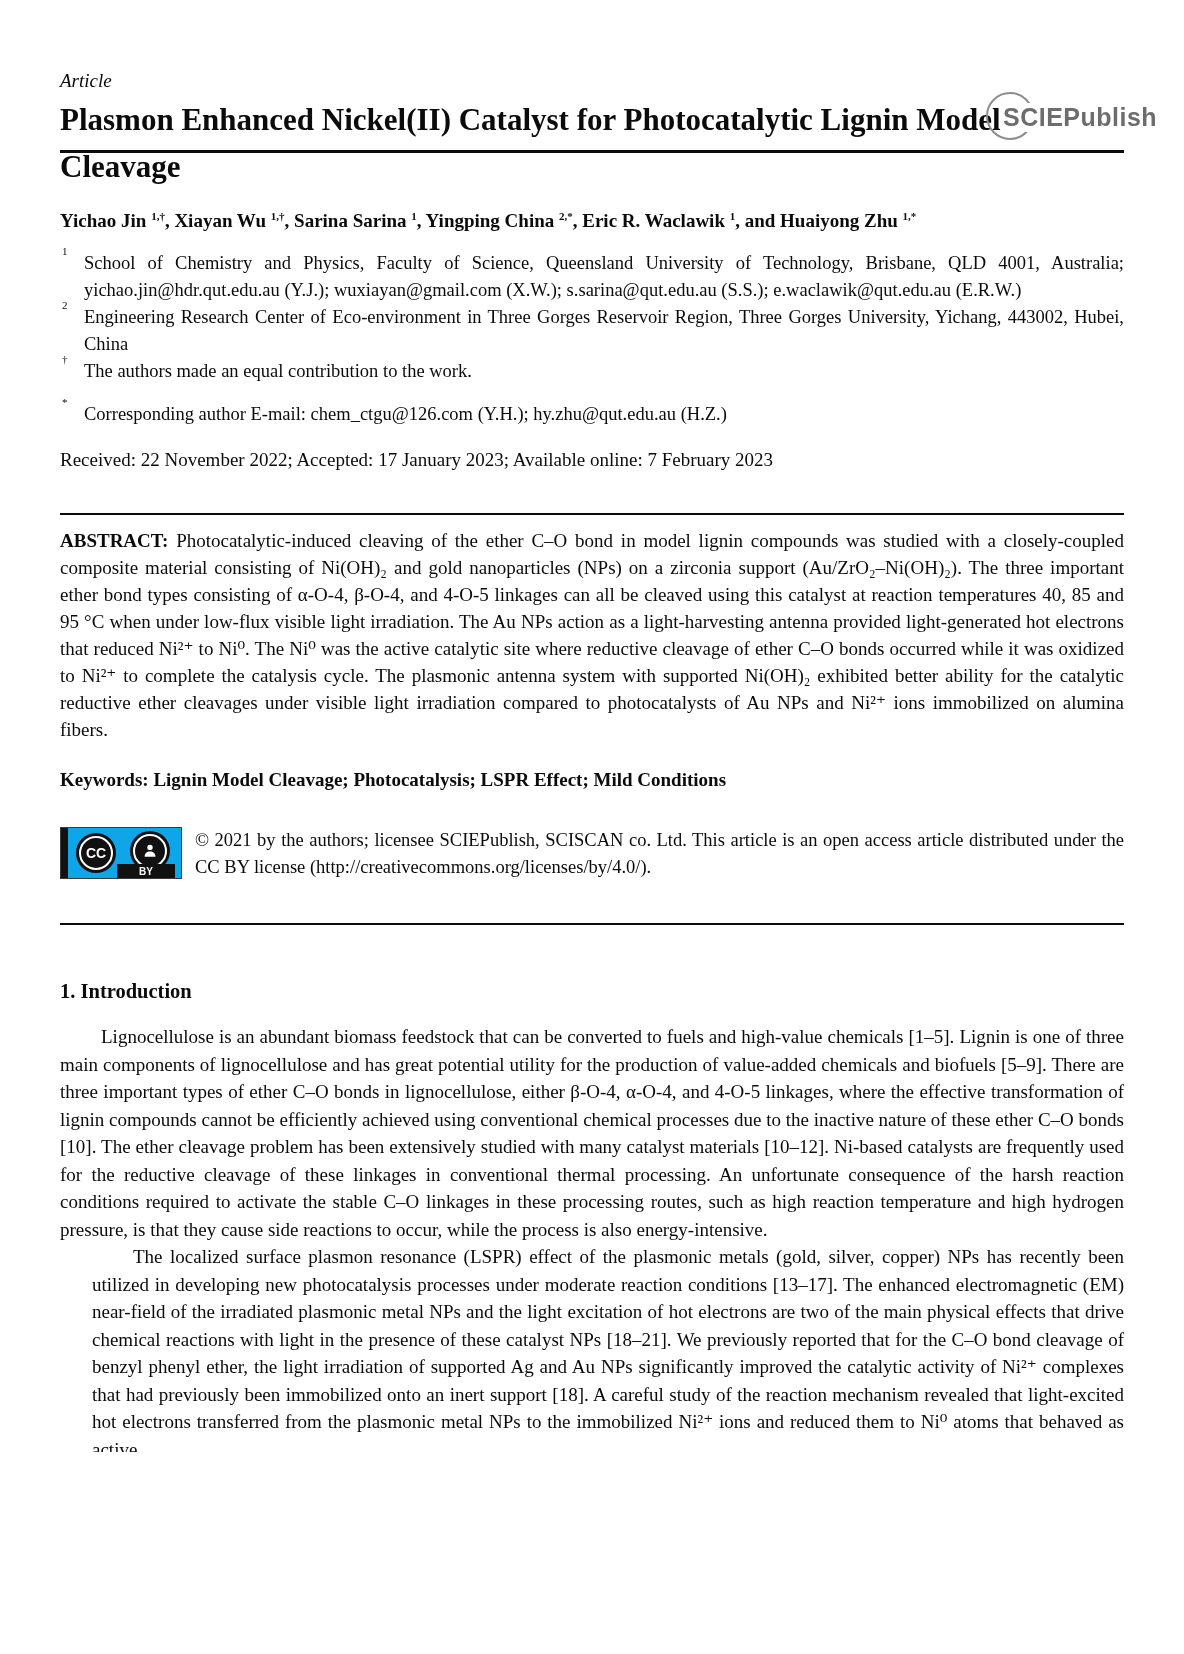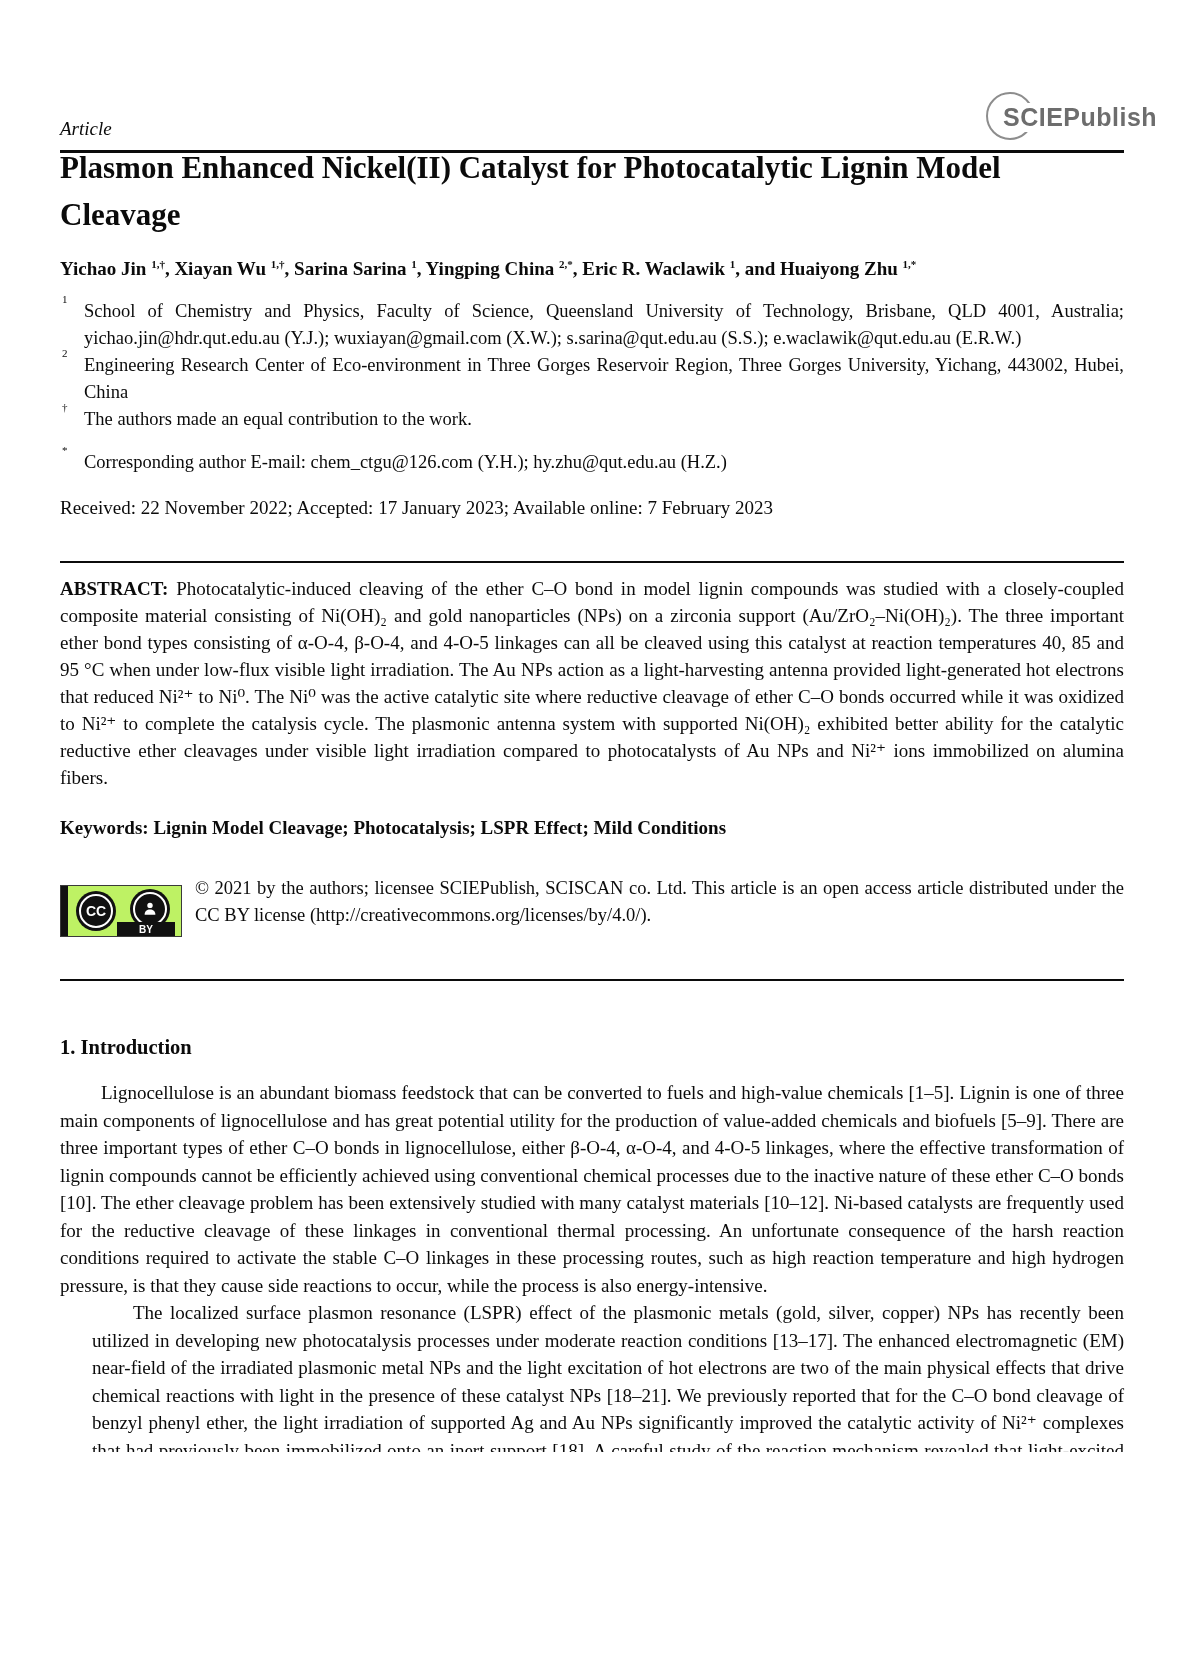--- a/index.html
+++ b/index.html
@@ -7,37 +7,37 @@
         font-family:"Liberation Serif","DejaVu Serif",serif;color:#0b0b0b;}
   
   .logo{position:absolute;top:92px;left:986px;width:140px;height:50px;}
   .logo-circle{position:absolute;left:0;top:0;width:44px;height:44px;border:2px solid #8d8d8d;border-radius:50%;}
   .logo-text{position:absolute;left:15px;top:11px;background:#fff;padding:0 2px;
              font-family:"Liberation Sans","DejaVu Sans",sans-serif;font-weight:600;
              font-size:25px;color:#6d6d6d;letter-spacing:0.5px;white-space:nowrap;}
   .rule{border:0;background:#0b0b0b;margin:0;}
   .rule-header{position:absolute;top:150px;left:60px;width:1064px;height:3px;}
   
-  .content{padding:118px 60px 0 60px;}
+  .content{padding:70px 60px 0 60px;}
   .article-label{font-style:italic;font-size:19px;margin:0 0 4px 0;}
   .title{font-size:31px;line-height:47px;font-weight:700;margin:0 0 20px 0;max-width:1010px;}
   .authors{font-size:19px;font-weight:700;margin:0 0 18px 0;}
   .authors sup{font-size:11px;}
   .aff-list{font-size:18.5px;line-height:27px;text-align:justify;}
   .hang{position:relative;padding-left:24px;}
   .hang > sup{position:absolute;left:2px;top:1px;font-size:11px;}
   .note-star{margin-top:16px;}
   .history{margin-top:21px;font-size:19px;}
   .rule-thin{width:1064px;height:2px;margin-top:42px;}
   .abstract{margin:12px 0 0 0;font-size:19px;line-height:27px;text-align:justify;}
   .keywords{margin:26px 0 6px 0;font-size:19px;font-weight:bold;}
   .license-row{margin:36px 0 0 0;display:flex;gap:13px;align-items:flex-start;}
   .license-text{flex:1;font-size:18.5px;line-height:27px;text-align:justify;}
   
-  .cc-badge{flex:0 0 auto;position:relative;width:122px;height:52px;background:#bef264;border:1px solid #3a3a3a;box-sizing:border-box;margin-top:10px;}
+  .cc-badge{flex:0 0 auto;position:relative;width:122px;height:52px;background:#0ea5e9;border:1px solid #3a3a3a;box-sizing:border-box;}
   .cc-edge{position:absolute;left:0;top:0;width:7px;height:100%;background:#111;}
   .cc-circle{position:absolute;width:30px;height:30px;border-radius:50%;background:#111;border:2px solid #fff;
              box-shadow:0 0 0 3px #111;display:flex;align-items:center;justify-content:center;}
   .cc-cc{left:18px;top:8px;color:#fff;font:700 14px "Liberation Sans",sans-serif;letter-spacing:0;}
   .cc-person{left:72px;top:6px;}
   .by-bar{position:absolute;right:6px;bottom:0;width:58px;height:14px;background:#111;color:#fff;
           font:700 10px "Liberation Sans",sans-serif;display:flex;align-items:center;justify-content:center;}
   .section-heading{font-size:20.5px;font-weight:700;margin:55px 0 0 0;}
   .para{font-size:19px;line-height:27.5px;text-align:justify;text-indent:41px;margin:20px 0 0 0;}
   .para + .para{margin-top:0;margin-left:32px;}

